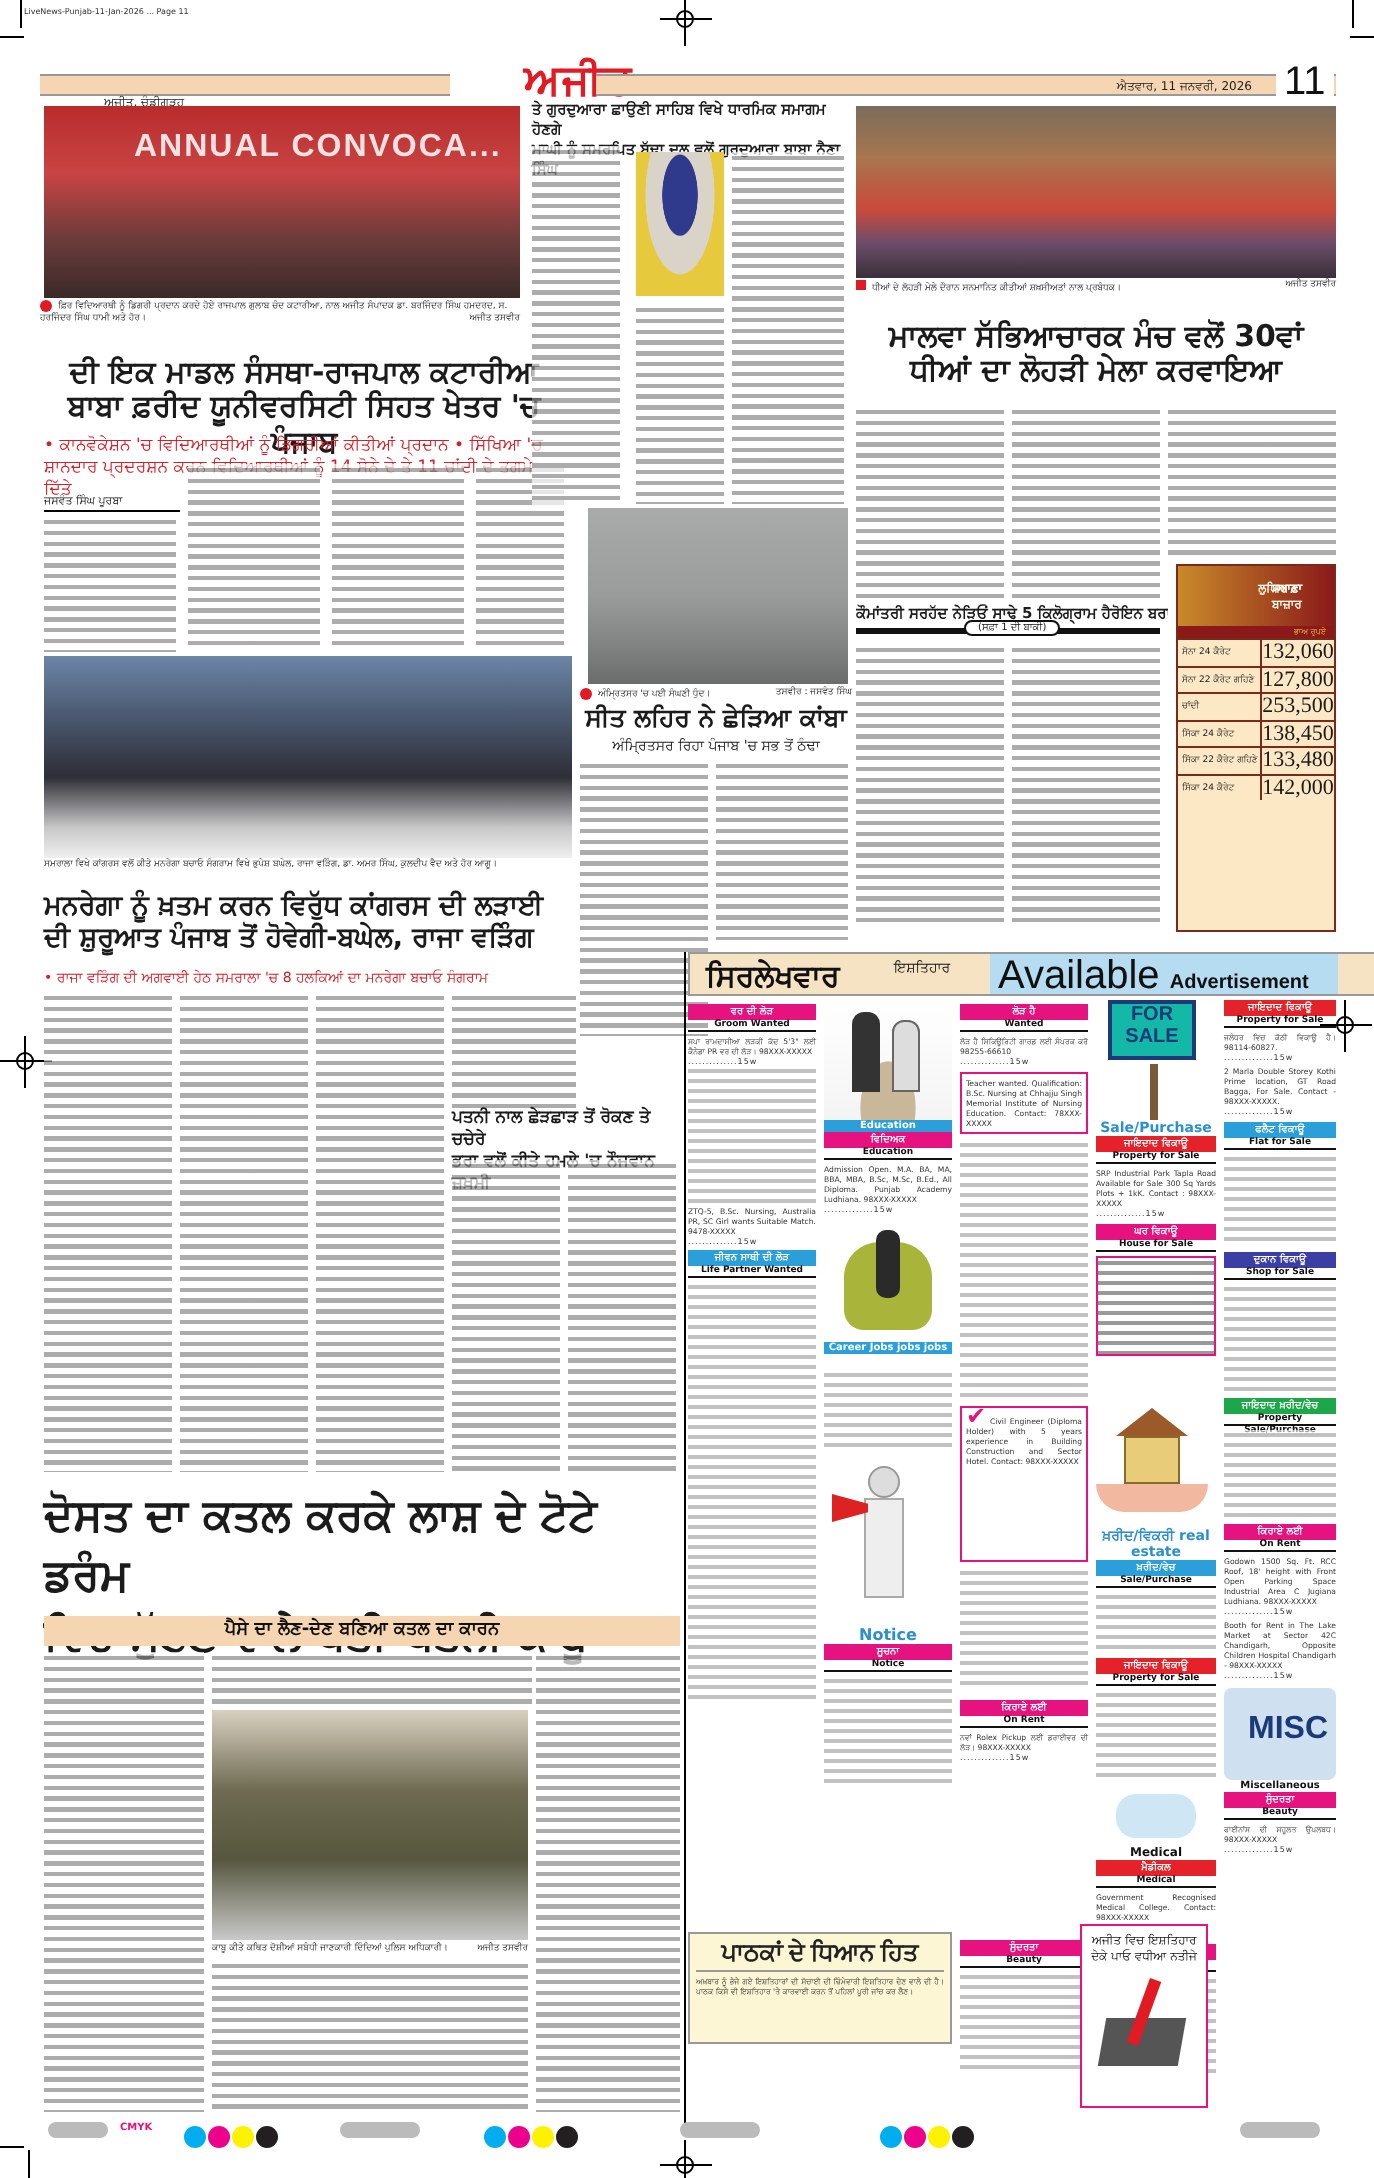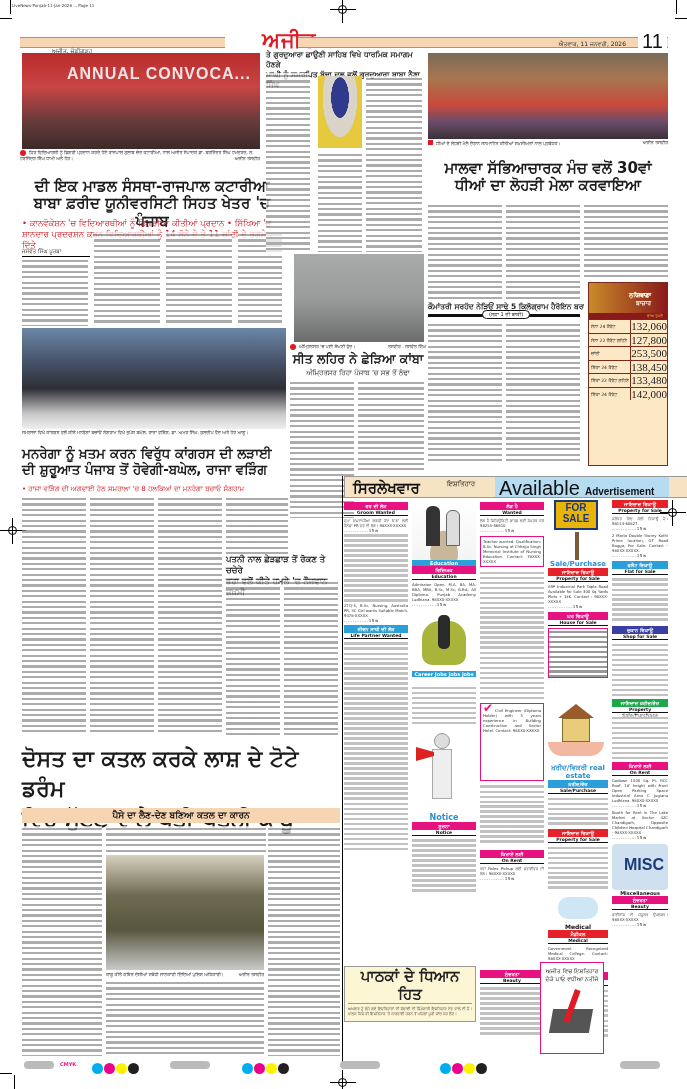--- a/index.html
+++ b/index.html
@@ -50,21 +50,21 @@
   .gold-table .gh { background: linear-gradient(90deg, #c88a2a, #8a1a1a); height: 30px; position: relative; }
   .gold-table .gh span { position: absolute; right: 8px; top: 4px; font-size: 6px; color: #ffe; font-weight: bold; text-align: center; line-height: 8px; }
   .gold-table .gsub { background: #8a1a1a; color: #f5c242; font-size: 4px; height: 6px; line-height: 6px; text-align: right; padding-right: 4px; }
   .gold-row { display: flex; height: 13.5px; border-top: 1px solid #7a2a1a; }
   .gold-row .gl { width: 42px; font-size: 4.5px; line-height: 13px; padding-left: 2px; color: #222; border-right: 1px solid #7a2a1a; }
   .gold-row .gv { flex: 1; font-family: "Liberation Serif", serif; font-size: 11px; line-height: 13px; text-align: center; color: #1a1a1a; }
   .notice-box { background: #fdf6d4; border: 1px solid #999; }
   .notice-box .nt { font-size: 15px; font-weight: bold; color: #222; text-align: center; line-height: 18px; border-bottom: 1px solid #999; margin: 0 3px; }
   .cmyk { border-radius: 50%; width: 11px; height: 11px; display: inline-block; margin-right: 1px; }
   .greydash { background: #bbb; border-radius: 6px; height: 8px; }
-  .forsale { background: #eab308; border: 2px solid #1b3a7a; }
+  .forsale { background: #14b8a6; border: 2px solid #1b3a7a; }
   .forsale span { display: block; text-align: center; font-family: "Liberation Sans", sans-serif; font-size: 10px; font-weight: bold; color: #1b3a7a; line-height: 11px; }
   .lbl-blue { font-size: 8px; font-weight: bold; color: #2b8fd0; text-align: center; }
   .lbl-dark { font-size: 6px; font-weight: bold; color: #111; text-align: center; }
 </style>
 </head>
 <body>
 
 <div class="abs slug" style="left:12px;top:3px;">LiveNews-Punjab-11-Jan-2026 ... Page 11</div>
 <div class="abs cropline" style="left:10px;top:0;width:1px;height:14px;"></div>
 <div class="abs cropline" style="left:0;top:18px;width:12px;height:1px;"></div>
@@ -327,21 +327,21 @@
     <span>Civil Engineer (Diploma Holder) with 5 years experience in Building Construction and Sector Hotel. Contact: 98XXX-XXXXX</span>
   </div>
   <div style="height:60px;background:repeating-linear-gradient(#fff 0 1.5px,#999 1.5px 3.6px,#fff 3.6px 5px);opacity:.6;margin-top:3px;"></div>
   <div class="cat pink" style="margin-top:6px;">ਕਿਰਾਏ ਲਈ</div>
   <div class="cat-sub">On Rent</div>
   <div class="adtext" style="margin-top:2px;">ਨਵਾਂ Rolex Pickup ਲਈ ਡਰਾਈਵਰ ਦੀ ਲੋੜ। 98XXX-XXXXX</div>
   <div class="dots">..............15w</div>
 </div>
 
 <div class="abs notice-box" style="left:344px;top:966px;width:132px;height:56px;">
-  <div class="nt" style="font-size:15px;">ਪਾਠਕਾਂ ਦੇ ਧਿਆਨ ਹਿਤ</div>
+  <div class="nt" style="font-size:12px;font-family:Liberation Serif, serif;">ਪਾਠਕਾਂ ਦੇ ਧਿਆਨ ਹਿਤ</div>
   <div class="adtext" style="padding:2px 3px;">ਅਖ਼ਬਾਰ ਨੂੰ ਭੇਜੇ ਗਏ ਇਸ਼ਤਿਹਾਰਾਂ ਦੀ ਸੱਚਾਈ ਦੀ ਜ਼ਿੰਮੇਵਾਰੀ ਇਸ਼ਤਿਹਾਰ ਦੇਣ ਵਾਲੇ ਦੀ ਹੈ। ਪਾਠਕ ਕਿਸੇ ਵੀ ਇਸ਼ਤਿਹਾਰ 'ਤੇ ਕਾਰਵਾਈ ਕਰਨ ਤੋਂ ਪਹਿਲਾਂ ਪੂਰੀ ਜਾਂਚ ਕਰ ਲੈਣ।</div>
 </div>
 
 <div class="abs" style="left:480px;top:970px;width:64px;">
   <div class="cat pink">ਸੁੰਦਰਤਾ</div>
   <div class="cat-sub">Beauty</div>
   <div style="height:50px;background:repeating-linear-gradient(#fff 0 1.5px,#999 1.5px 3.6px,#fff 3.6px 5px);opacity:.6;margin-top:2px;"></div>
 </div>
 
 <div class="abs" style="left:548px;top:500px;width:60px;">

